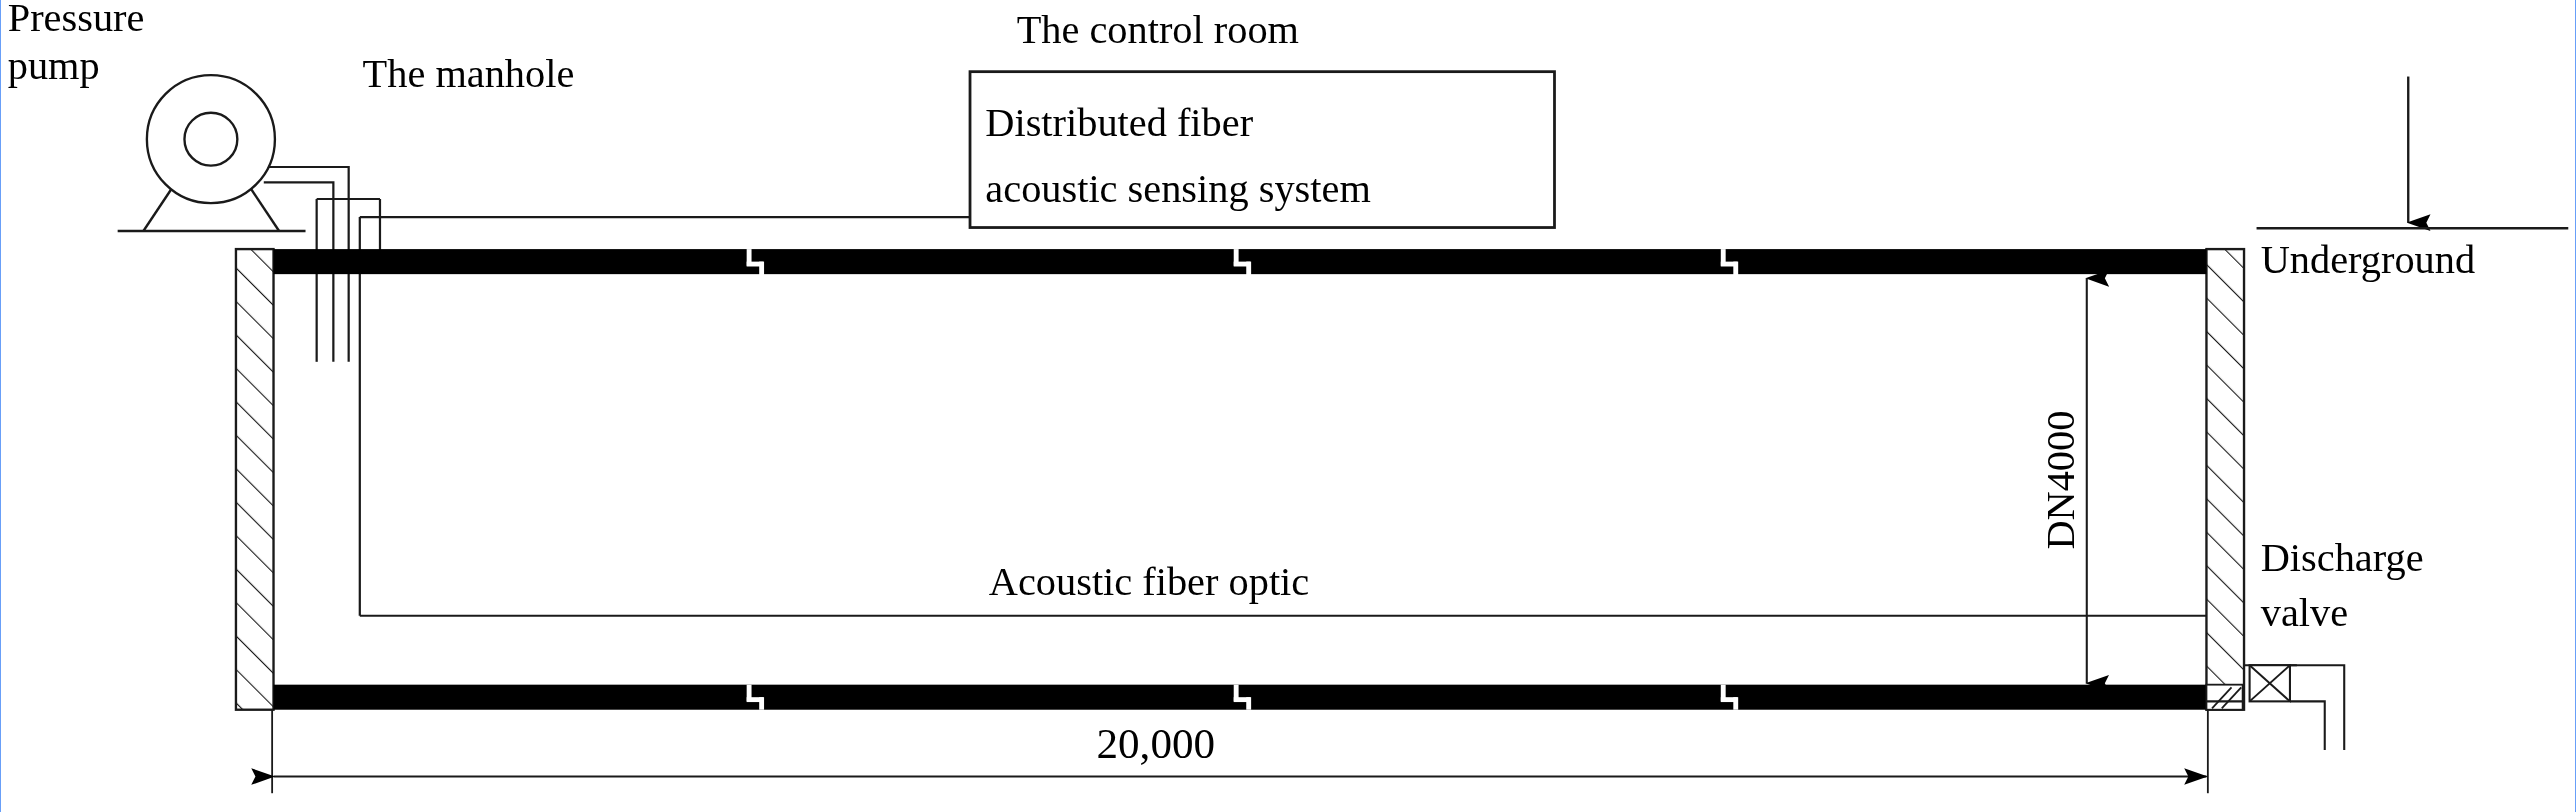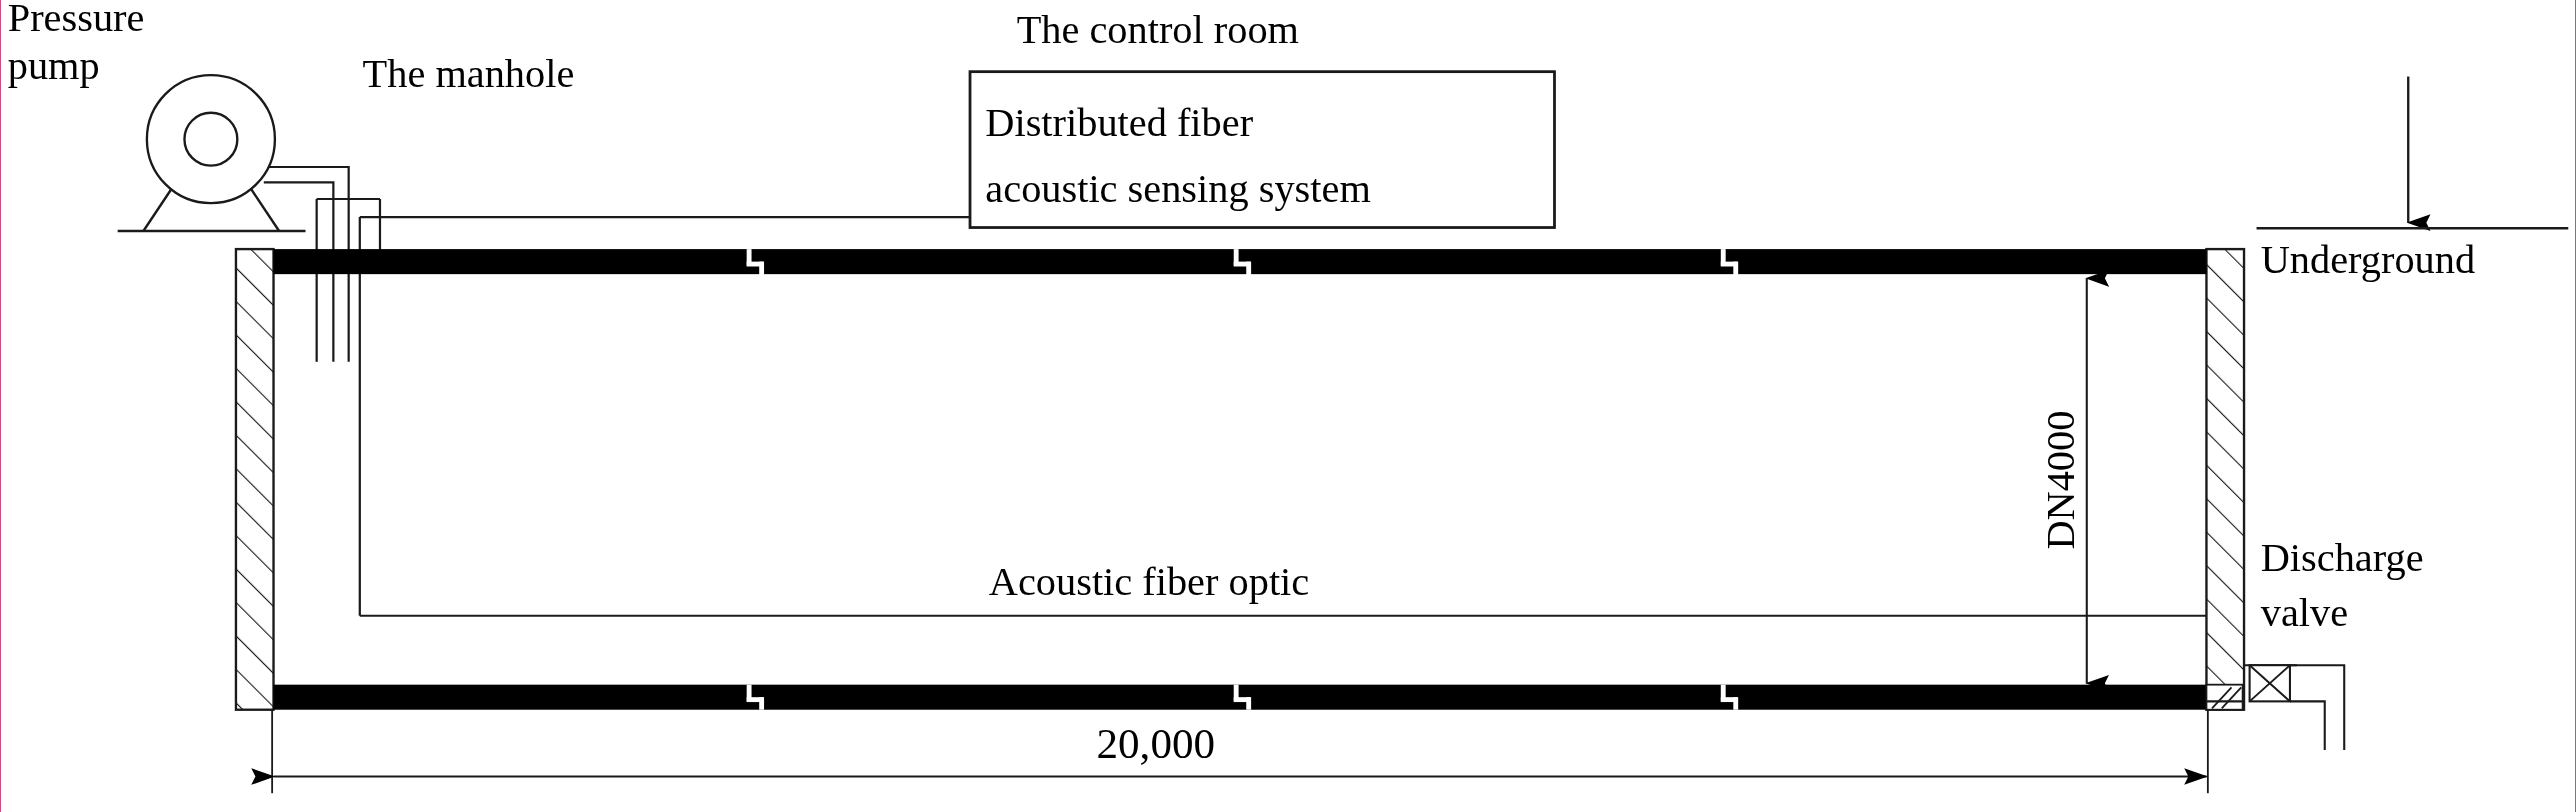--- a/index.html
+++ b/index.html
@@ -1,18 +1,18 @@
 <!DOCTYPE html>
 <html style="font-size:11px"><head>
 <meta charset="utf-8">
 <style>
   html,body{margin:0;padding:0;background:#ffffff;}
   body{width:2576px;height:812px;overflow:hidden;
        font-family:"Liberation Serif","DejaVu Serif",serif;}
-  #stage{position:relative;width:2576px;height:812px;background:#be185d;}
+  #stage{position:relative;width:2576px;height:812px;background:#3b82f6;}
   svg#diagram{position:absolute;left:0;top:0;width:2576px;height:812px;display:block;}
   .lbl{font-family:"Liberation Serif","DejaVu Serif",serif;fill:#000;}
 </style>
 </head>
 <body>
 
 <div id="stage">
 
 <svg id="diagram" viewBox="0 0 3700 1167" xmlns="http://www.w3.org/2000/svg">
 

